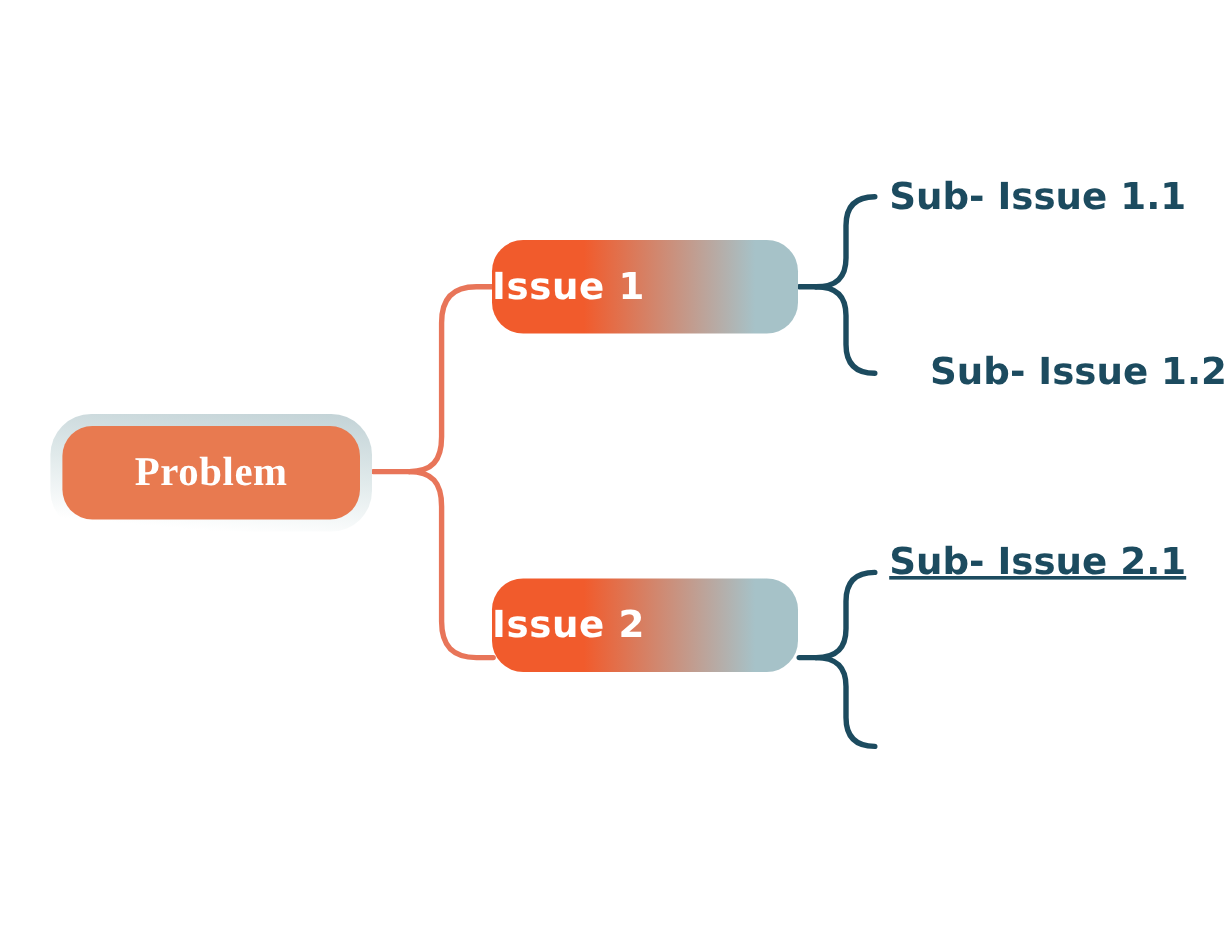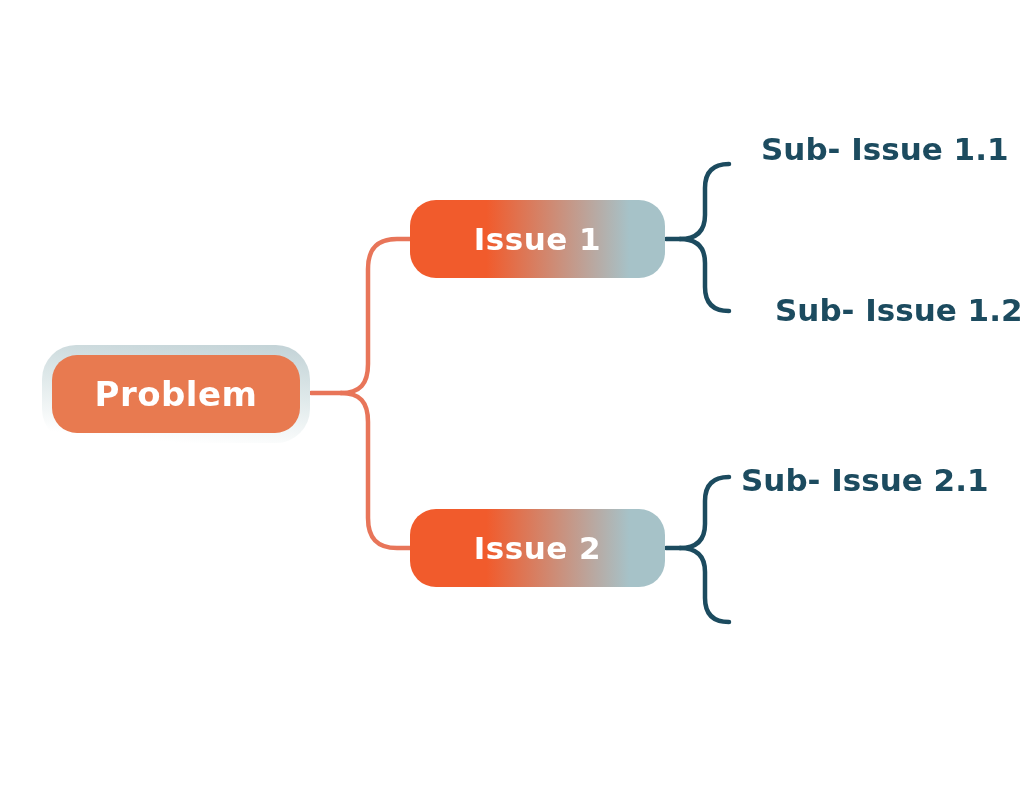--- a/index.html
+++ b/index.html
@@ -23,20 +23,21 @@
   }
   
   .root-node {
     position: absolute;
     left: 42px; top: 345px;
     width: 268px; height: 98px;
     border-radius: 34px;
     background: linear-gradient(185deg, #c2d2d6 0%, #dfe9ea 45%, #ffffff 90%);
     box-sizing: border-box;
     padding: 10px;
+    font-family: Liberation Serif, serif;
   }
   .root-inner {
     width: 100%; height: 100%;
     border-radius: 25px;
     background: #e87a50;
     display: flex;
     align-items: center;
     justify-content: center;
   }
   .root-label {
@@ -46,45 +47,44 @@
     letter-spacing: 0.5px;
   }
   
   .issue-node {
     position: absolute;
     width: 255px; height: 78px;
     border-radius: 26px;
     background: linear-gradient(90deg, #f15b2c 0%, #f15b2c 30%, #a6c2c8 86%, #a6c2c8 100%);
     display: flex;
     align-items: center;
-    justify-content: center;
   }
   .issue-1 { left: 410px; top: 200px; }
-  .issue-2 { left: 410px; top: 509px; }
+  .issue-2 { left: 410px; top: 482px; }
   .issue-label {
     color: #ffffff;
     font-size: 31px;
     font-weight: bold;
     letter-spacing: 0.5px;
   }
   
   .sub-label {
     position: absolute;
     left: 741px;
     height: 36px;
     line-height: 36px;
     color: #1c4b5f;
     font-size: 31px;
     font-weight: bold;
     letter-spacing: 0px;
     white-space: nowrap;
   }
-  .sub-11 { top: 131px; margin-left: 20px; }
+  .sub-11 { top: 146px; }
   .sub-12 { top: 292px; margin-left: 34px; }
-  .sub-21 { top: 462px; }
+  .sub-21 { top: 450px; text-decoration: underline; }
   .sub-22 { top: 603px; }
 </style>
 </head>
 <body>
 
 <div class="canvas">
 
   <svg class="connectors" viewBox="0 0 1024 790" aria-hidden="true">
     <g fill="none" stroke="#e87559" stroke-width="4.5" stroke-linecap="round">
       <path d="M 311 393 H 341"></path>

